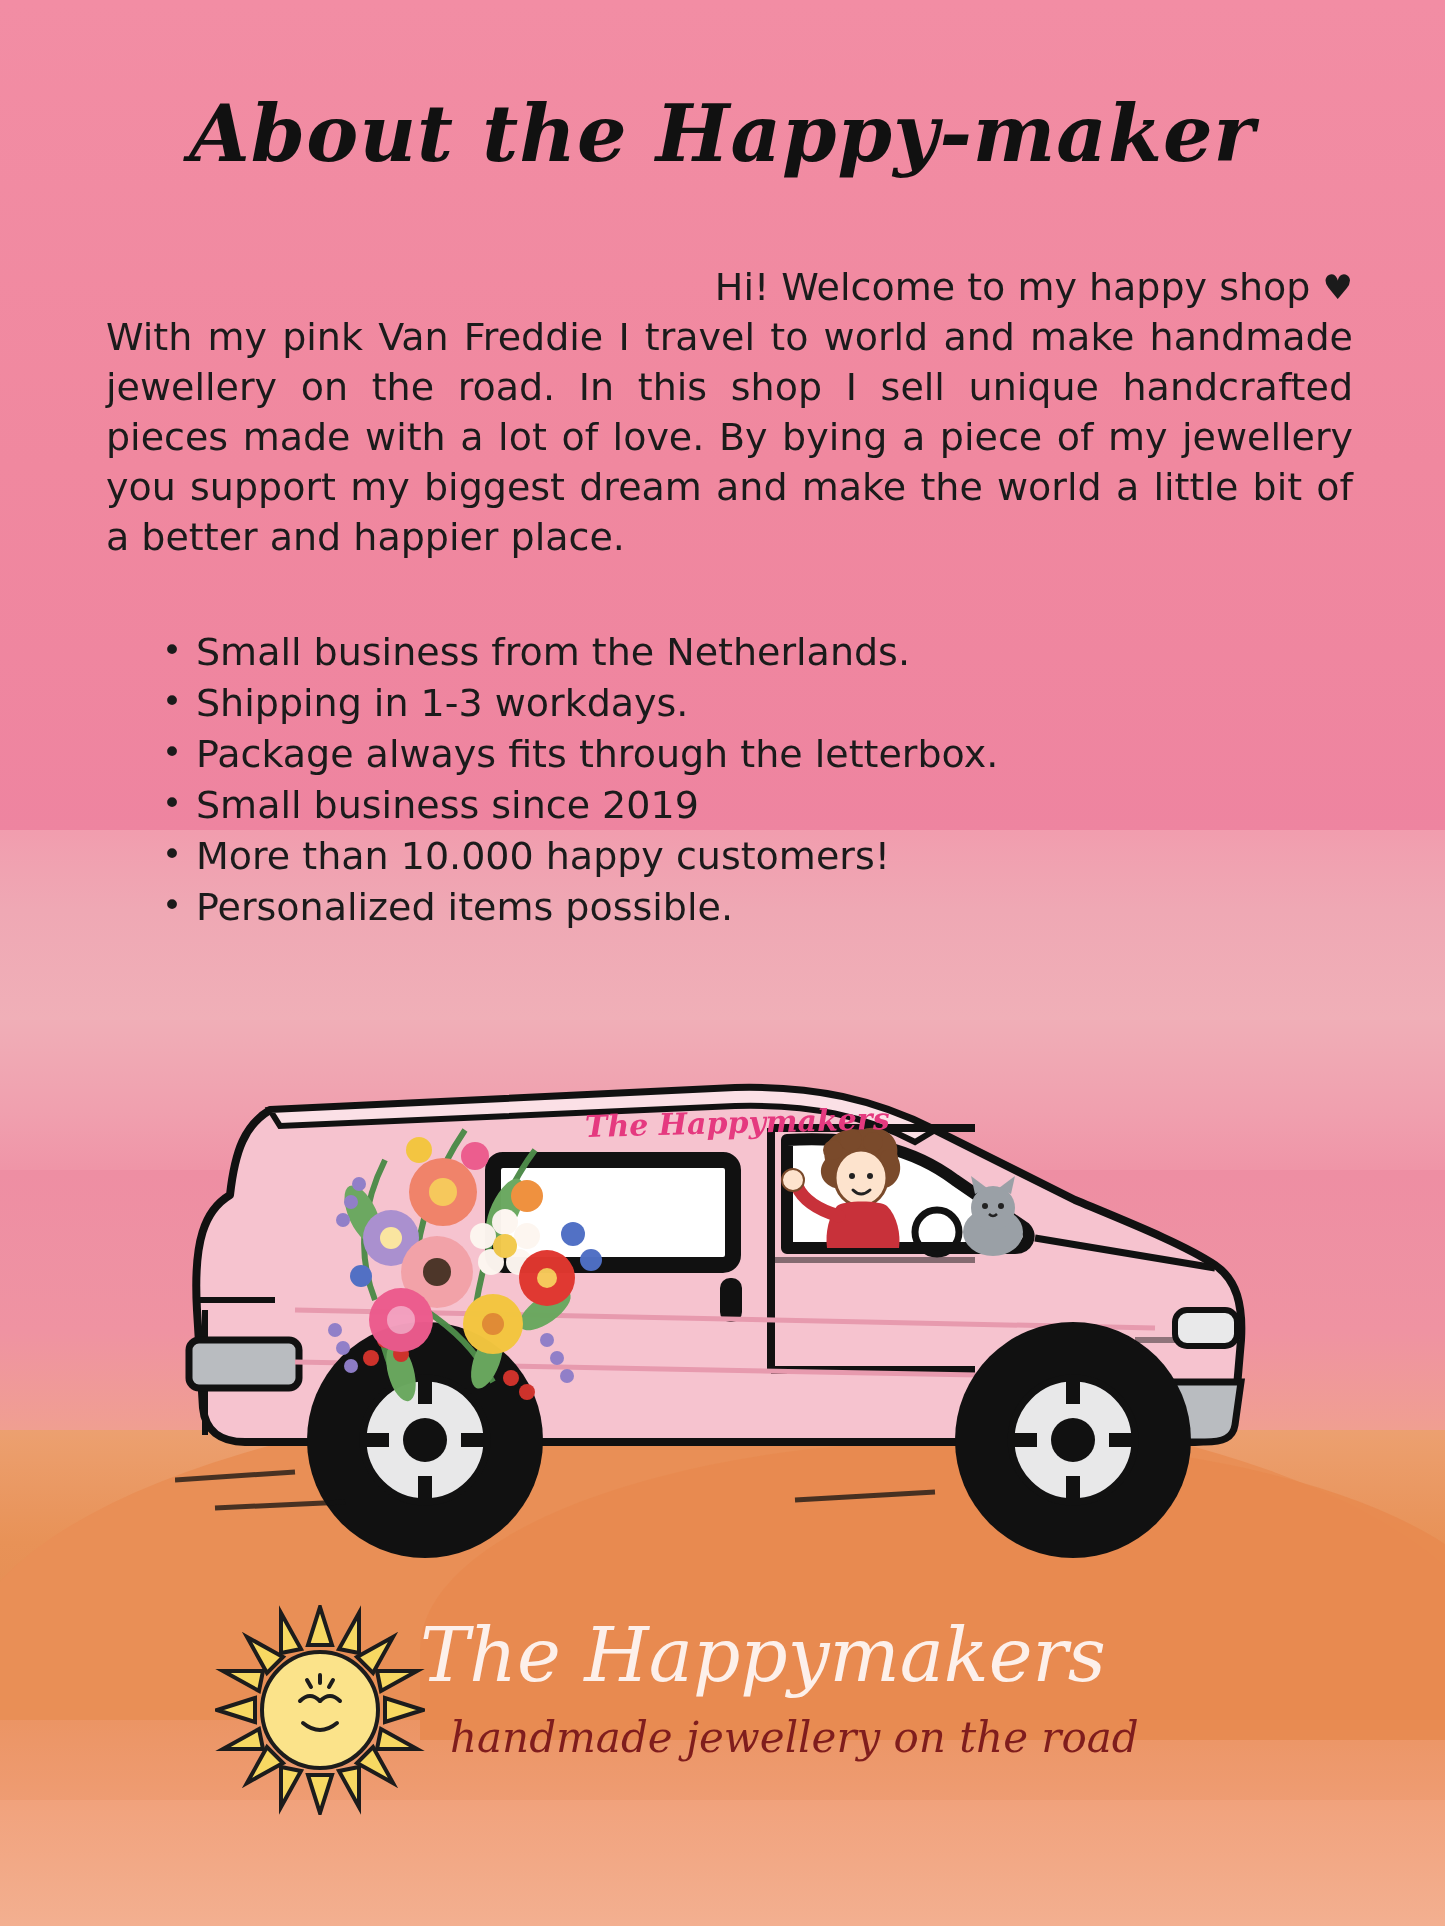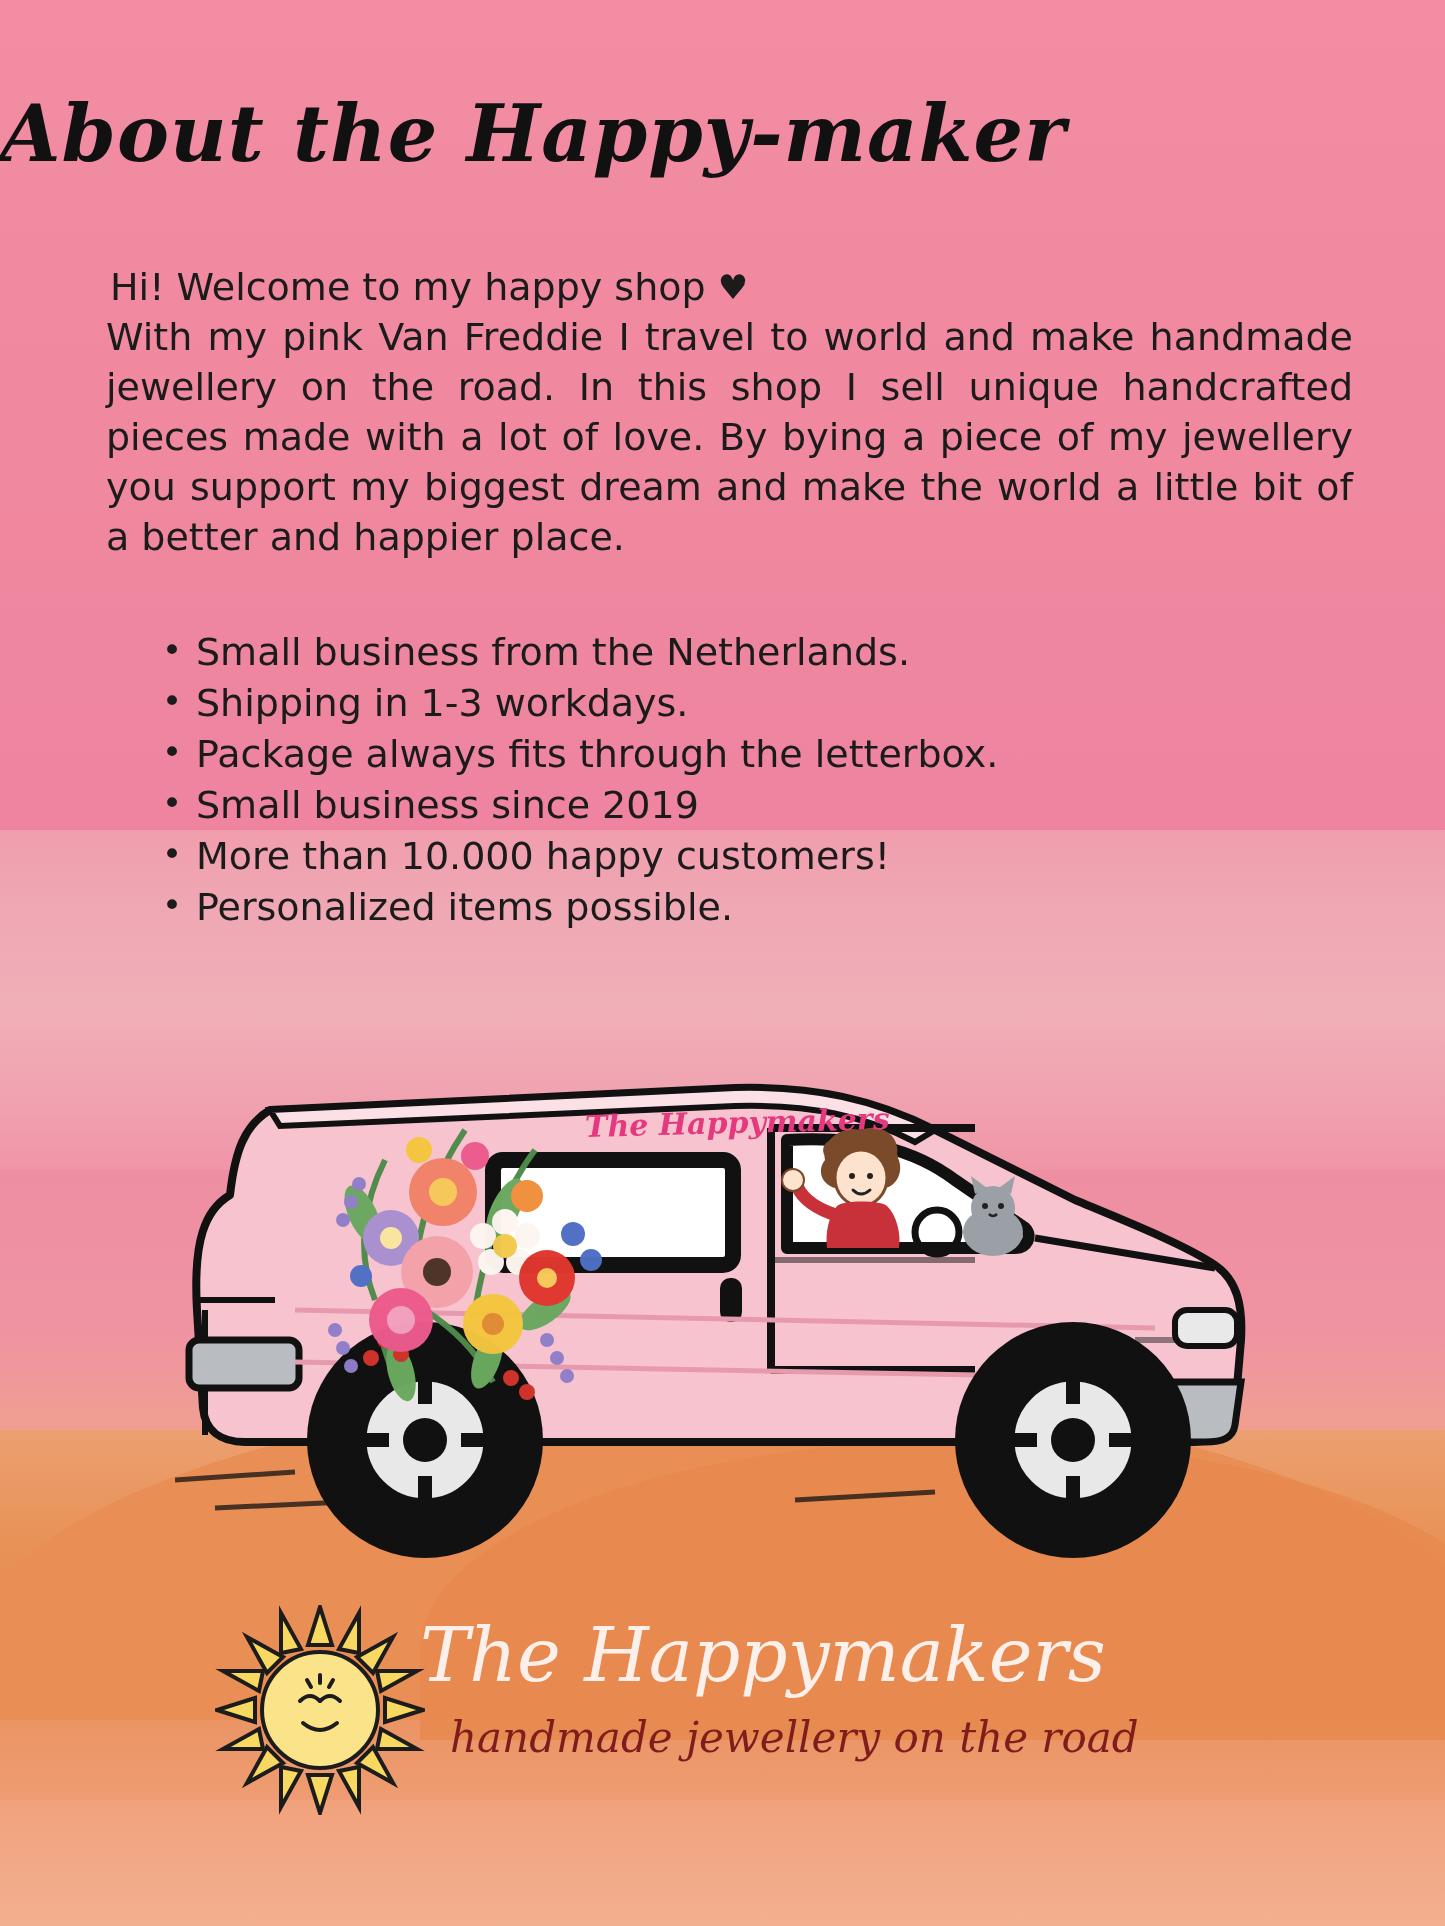--- a/index.html
+++ b/index.html
@@ -79,41 +79,41 @@
     height: 300px;
     background: #e78a4f;
     border-radius: 50% 50% 0 0 / 70% 70% 0 0;
     opacity: .85;
   }
   
   .title {
     position: absolute;
     left: 0; top: 88px;
     width: 100%;
-    text-align: left;
+    text-align: center;
     font-family: "DejaVu Serif", serif;
     font-style: italic;
     font-weight: bold;
     font-size: 78px;
     color: #111;
     letter-spacing: 1px;
     white-space: nowrap;
   }
   
   .intro {
     position: absolute;
     left: 98px;
     top: 262px;
     width: 1255px;
     font-size: 38px;
     line-height: 50px;
     color: #1b1b1b;
     font-family: "DejaVu Sans", sans-serif;
   }
-  .intro .line1 { text-align: left; margin-left: 12px; }
+  .intro .line1 { text-align: right; margin-left: 12px; }
   .intro .body {
     text-align: justify;
     text-justify: inter-word;
     margin-left: 8px;
   }
   .heart { font-size: 34px; vertical-align: 1px; }
 
   
   .bullets {
     position: absolute;

